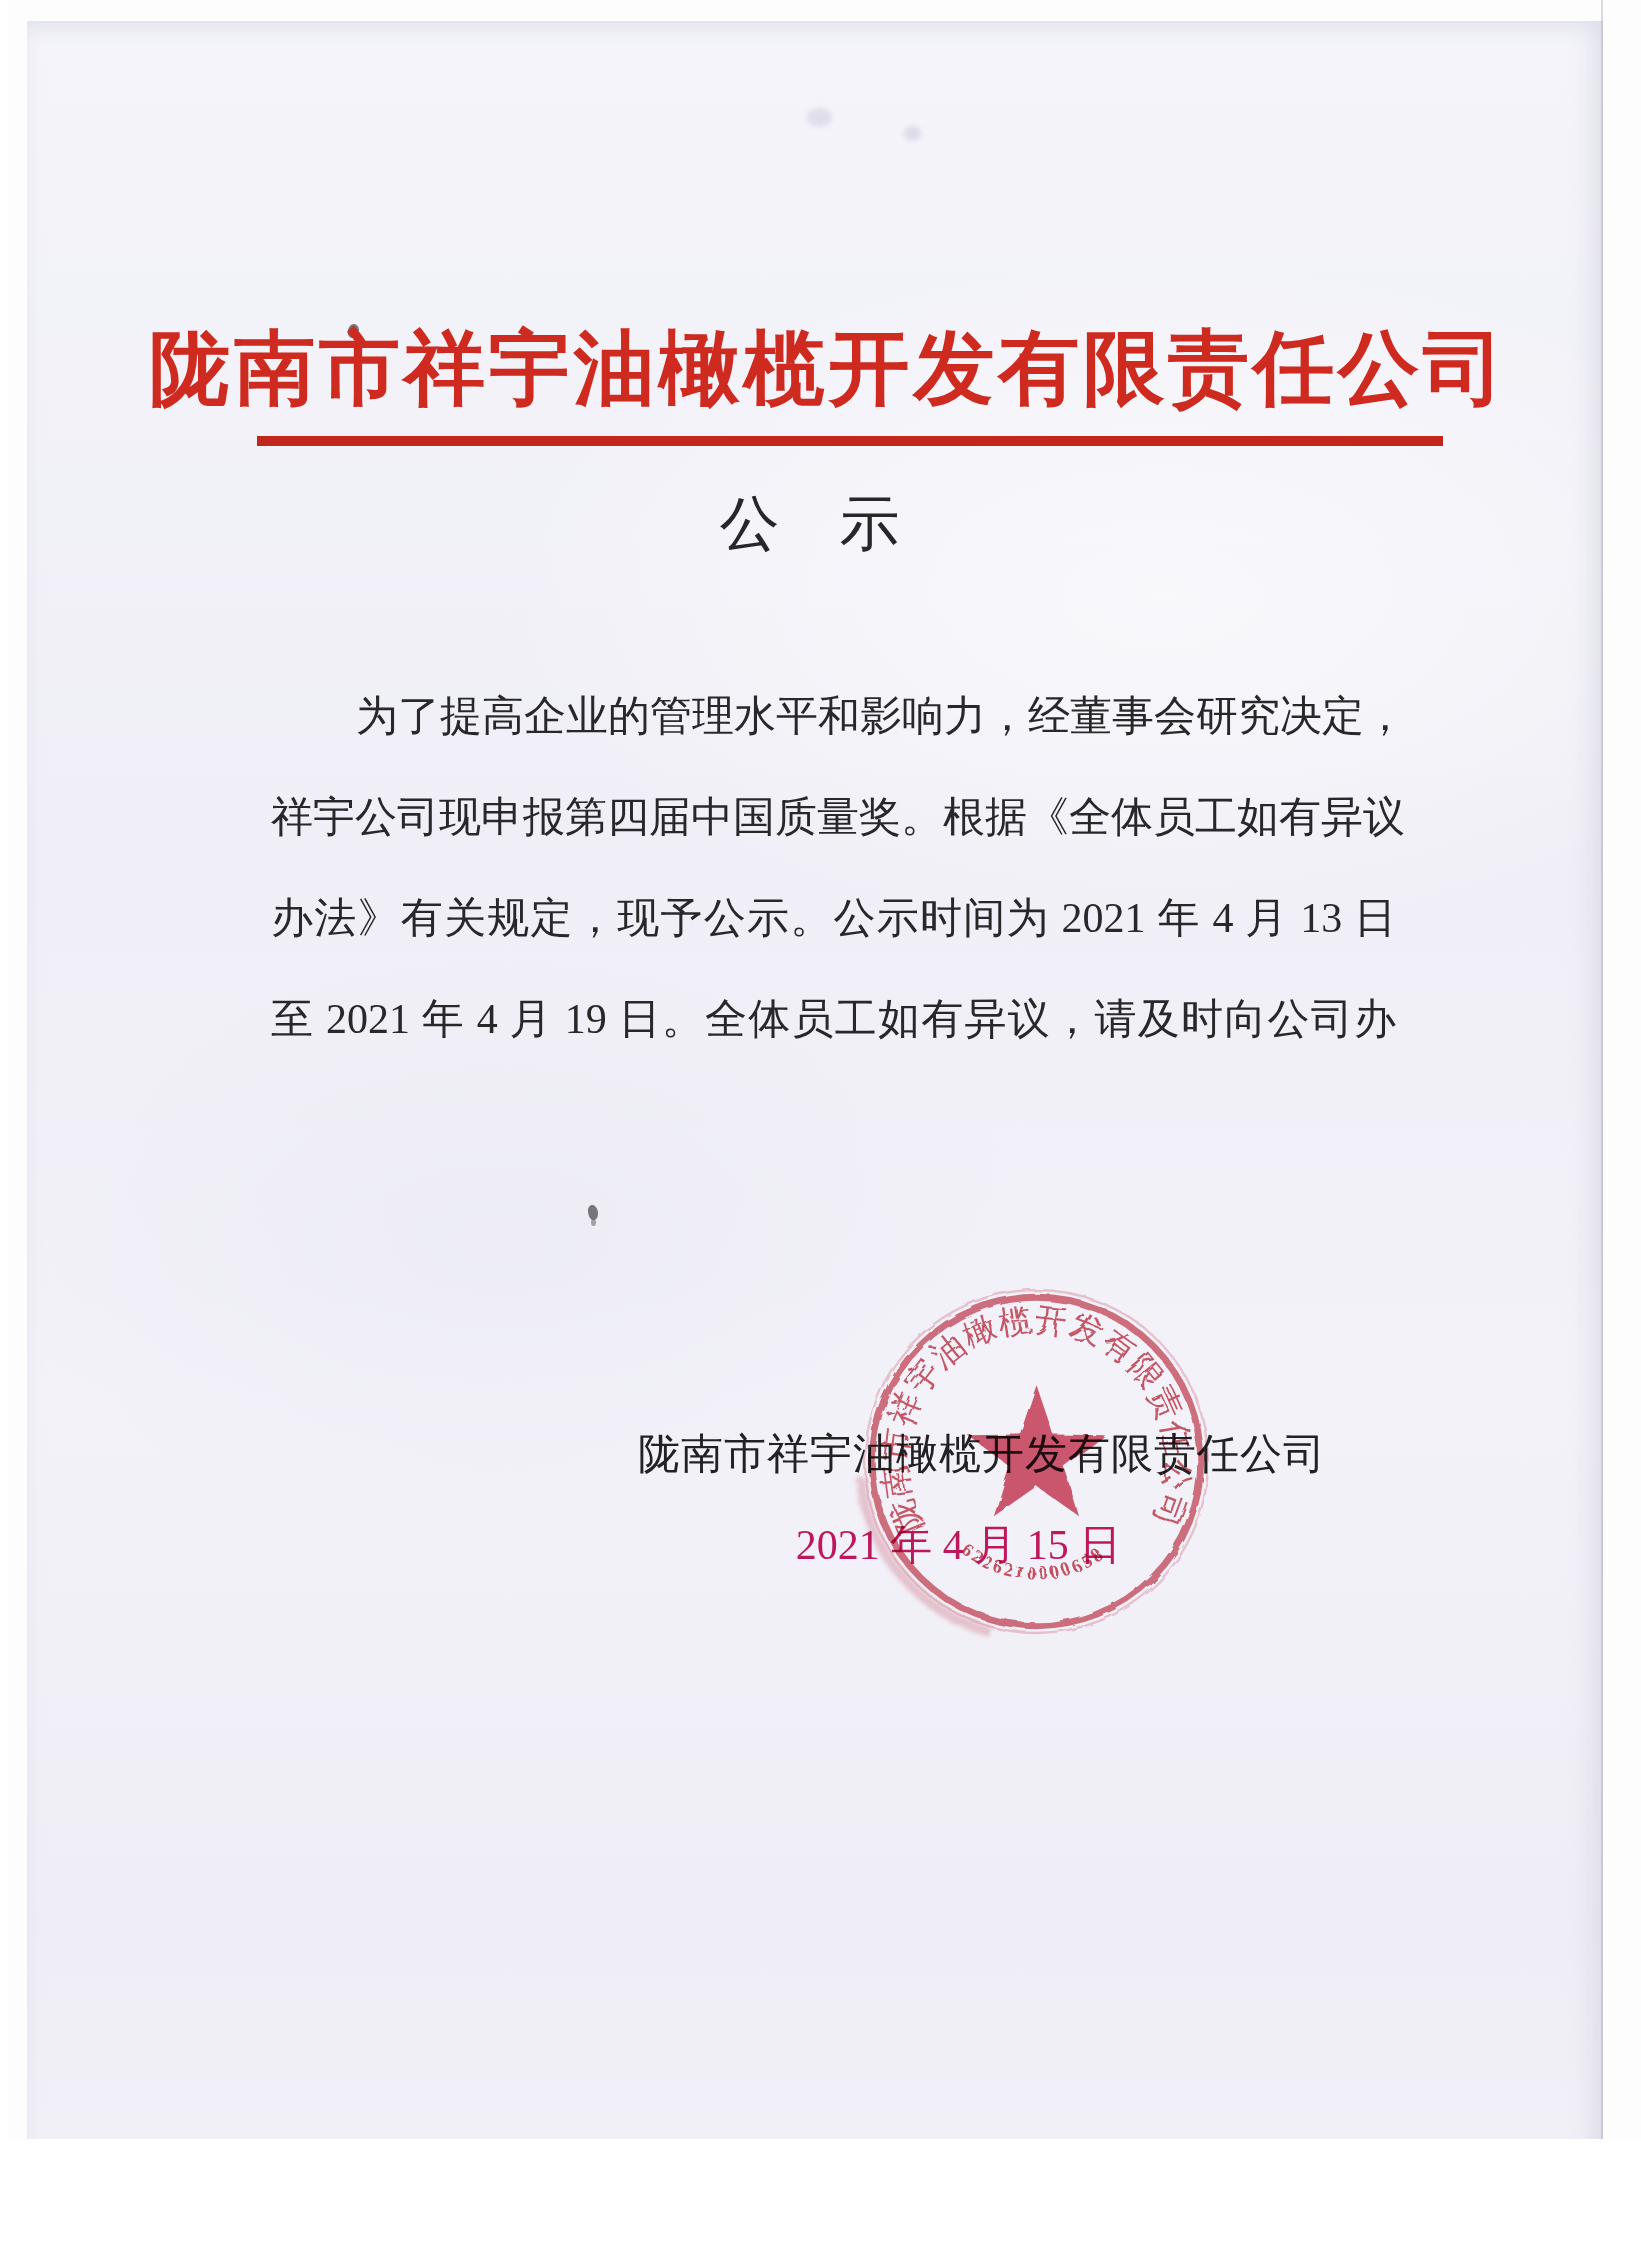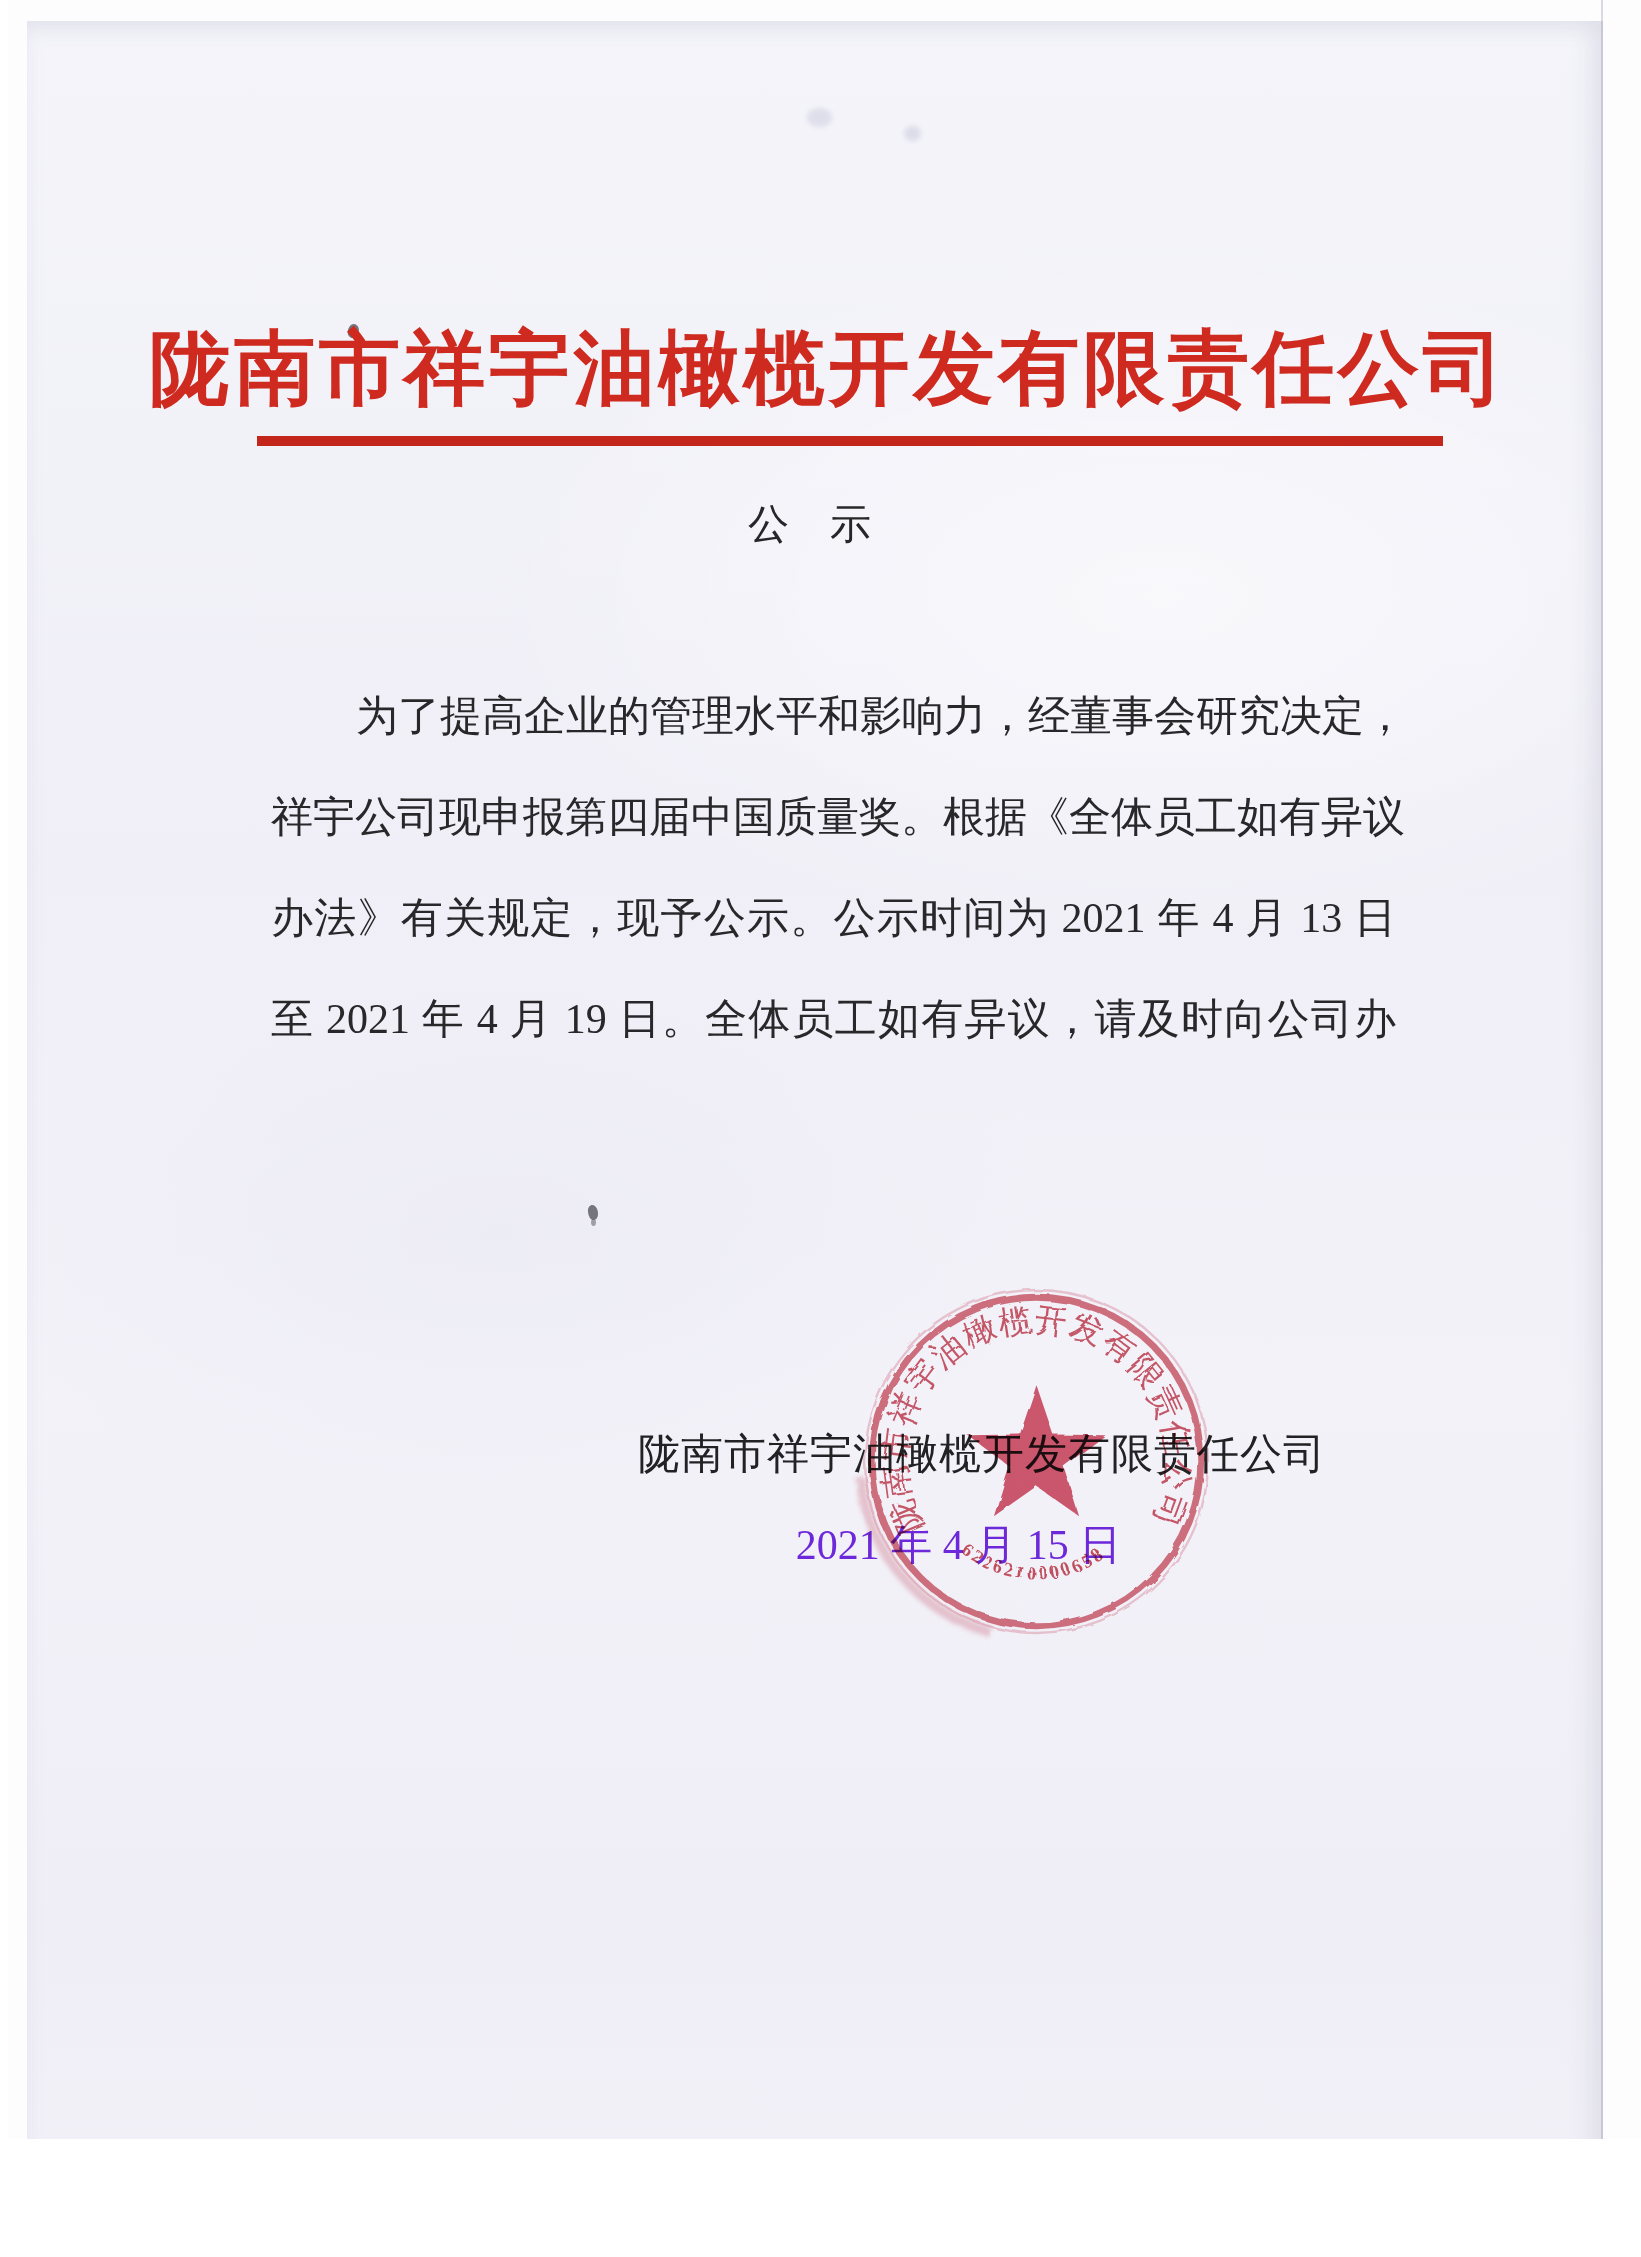--- a/index.html
+++ b/index.html
@@ -38,21 +38,21 @@
     color:#cf2a1f;
     font-family:"Liberation Serif","DejaVu Serif",serif;
   }
   #title-underline{
     position:absolute;left:249px;top:436px;width:1186px;height:9.7px;
     background:#c3261b;
   }
   #notice-heading{
     position:absolute;left:0;top:483px;width:1603px;margin:0;
     text-align:center;
-    font-size:41px;line-height:83px;font-weight:400;
+    font-size:60px;line-height:83px;font-weight:400;
     color:#27272a;
   }
   #body-paragraph{
     position:absolute;left:247px;top:658px;width:1157px;
     font-size:42px;line-height:85px;
     color:#28282b;
   }
   .body-line{
     margin:16px;height:85px;
     text-align:justify;text-align-last:justify;
@@ -62,21 +62,21 @@
   .body-line.first{ text-indent:85px; }
   .body-line.last{ text-align:left;text-align-last:left; }
   #signature-company{
     position:absolute;left:630px;top:1427px;width:734px;
     font-size:42px;line-height:54px;color:#222225;
     letter-spacing:1px;white-space:nowrap;
   }
   #signature-date{
     position:absolute;left:709px;top:1518px;width:483px;
     text-align:center;
-    font-size:42px;line-height:54px;color:#6d28d9;white-space:nowrap;
+    font-size:42px;line-height:54px;color:#be185d;white-space:nowrap;
   }
 
   
   #seal{
     position:absolute;left:843px;top:1276px;width:371px;height:371px;
     mix-blend-mode:multiply;
     opacity:.92;
     filter:blur(0.4px);
   }
   #seal text{font-family:"Liberation Serif","DejaVu Serif",serif;}

